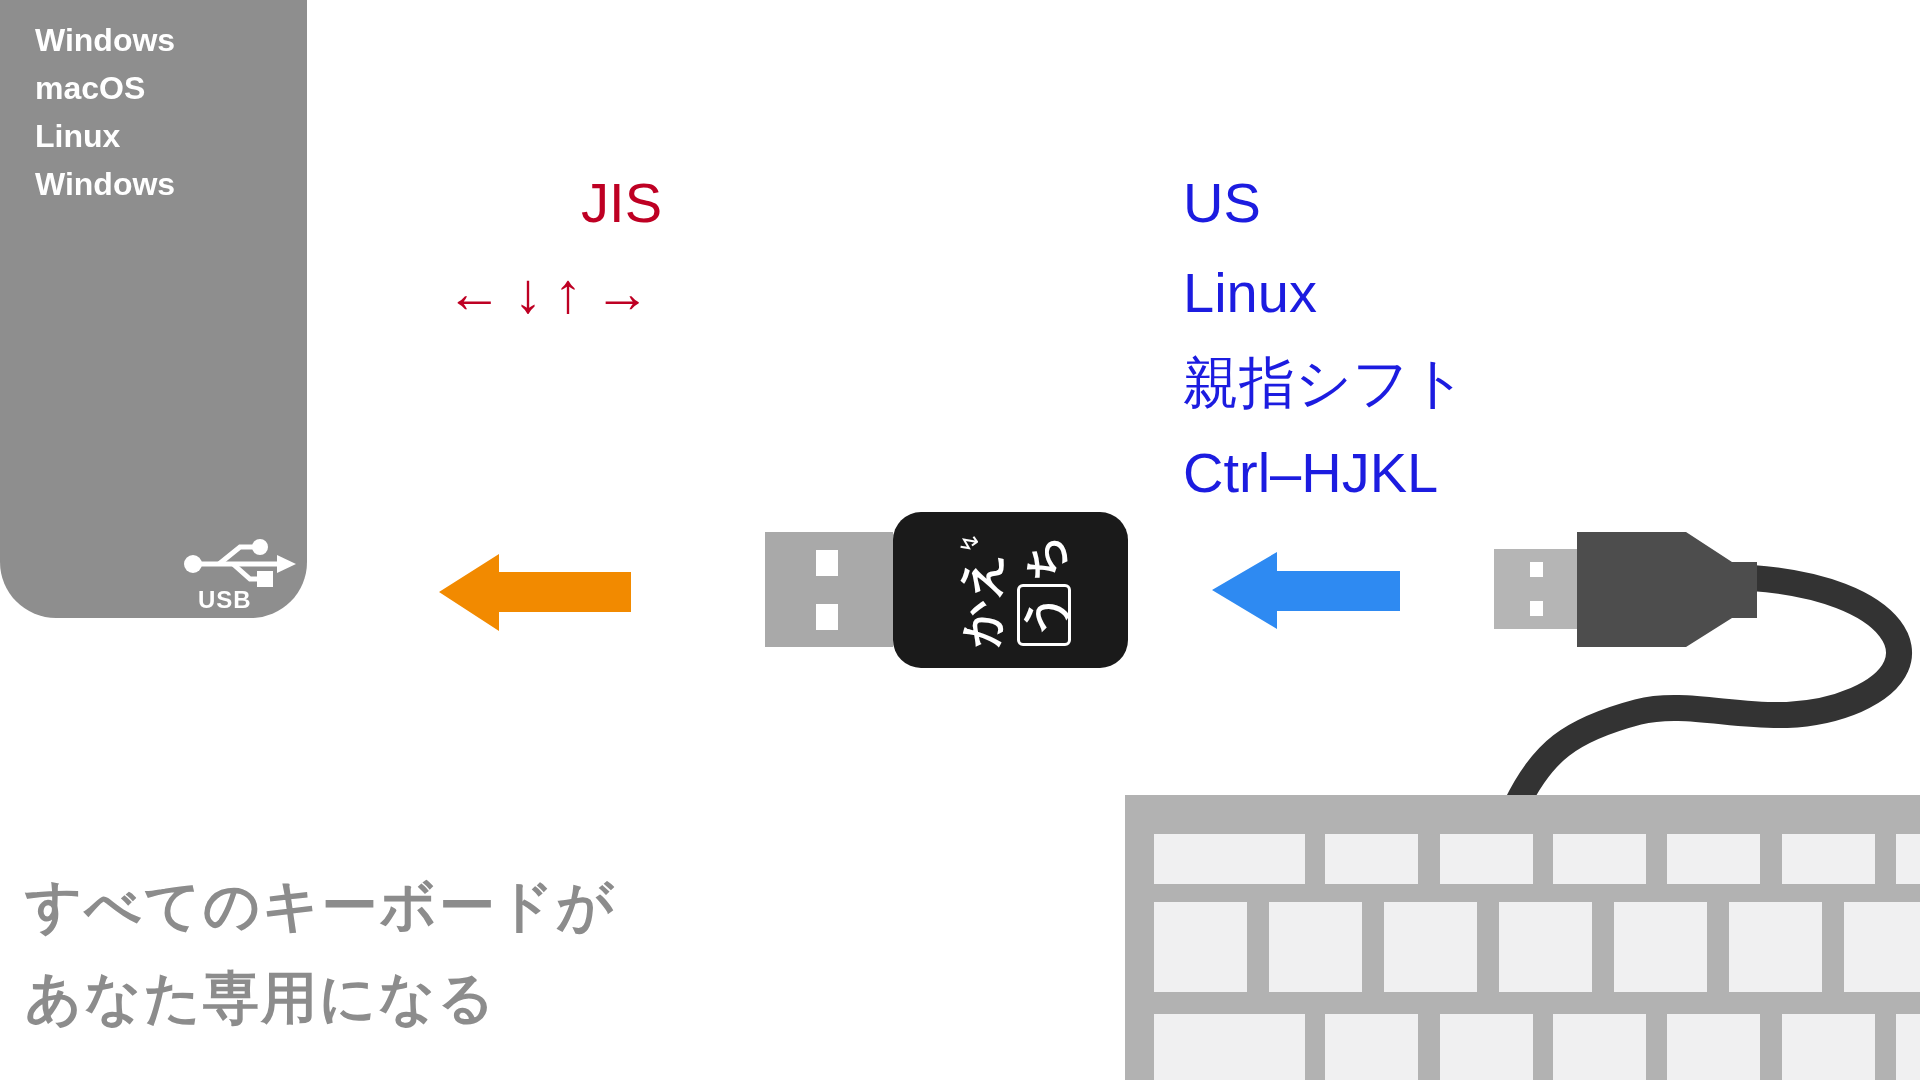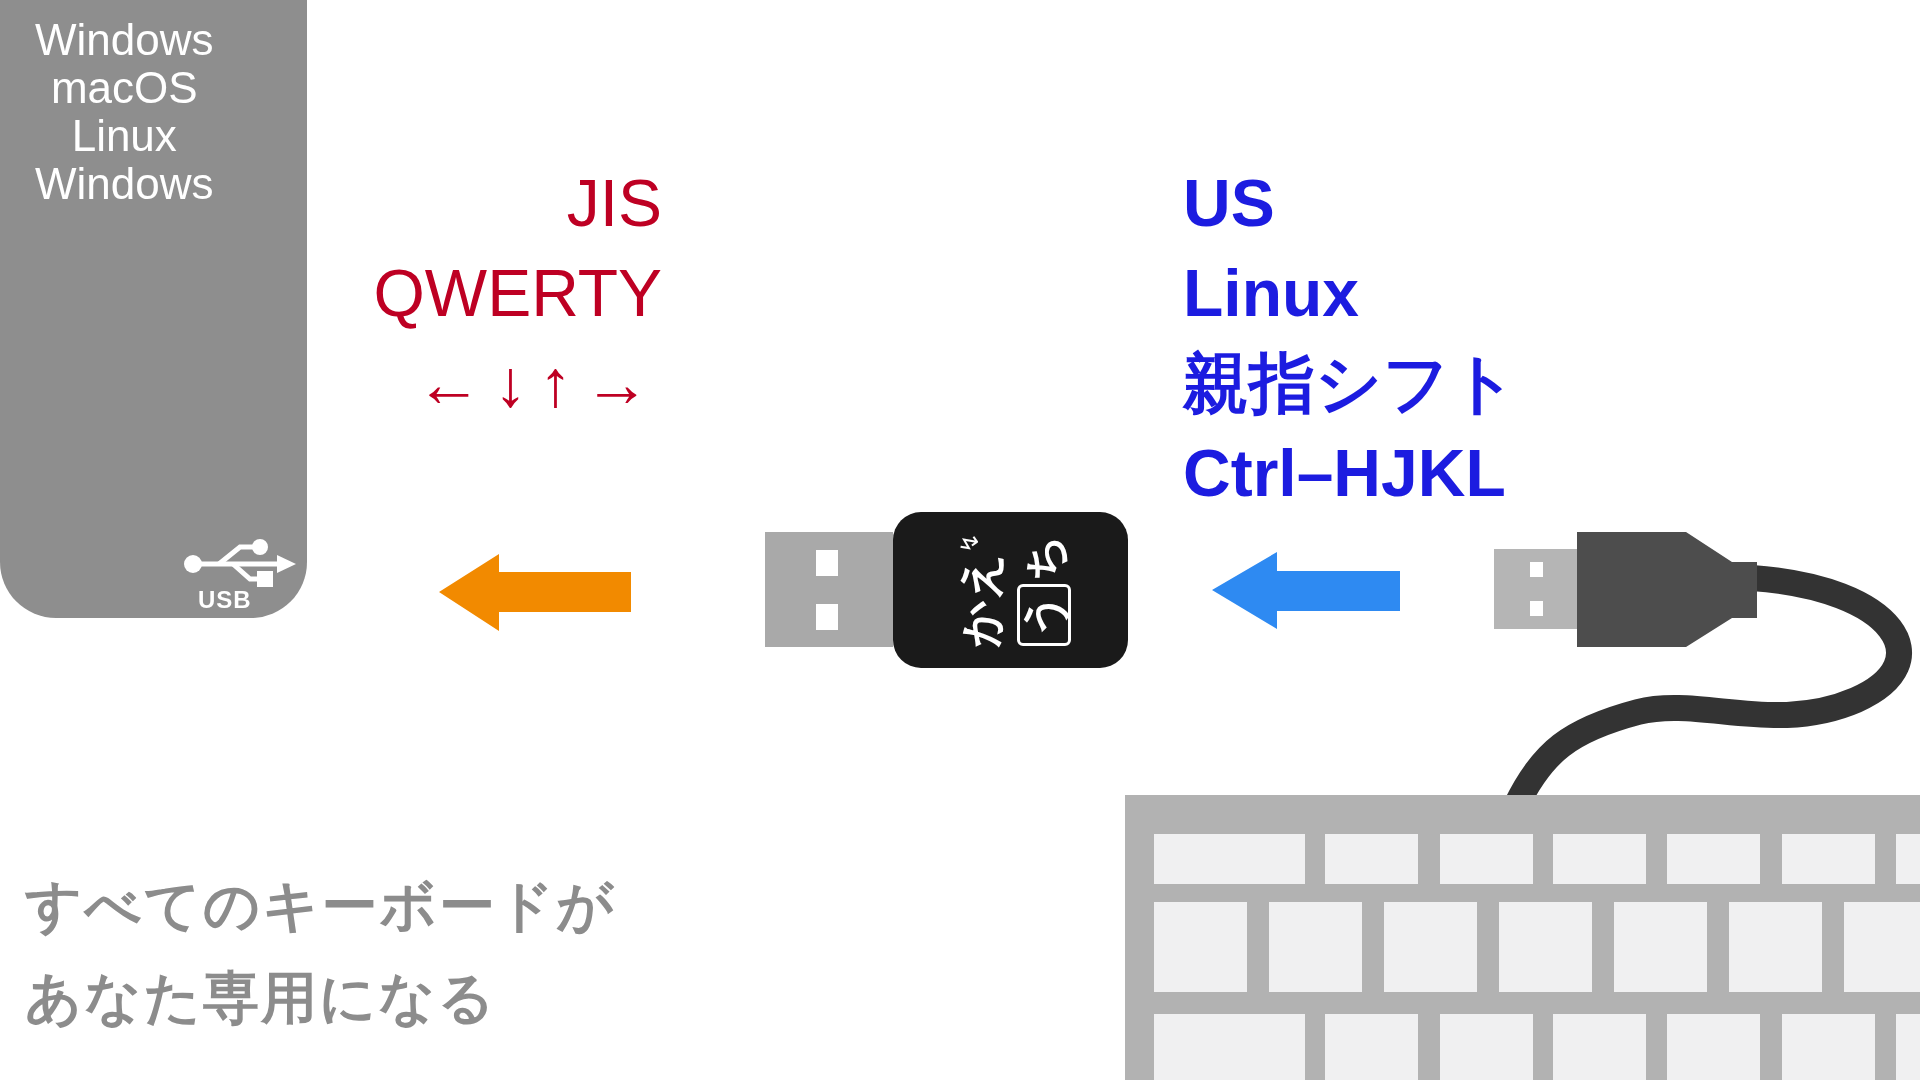--- a/index.html
+++ b/index.html
@@ -15,31 +15,31 @@
     position:relative;width:1920px;height:1080px;background:#ffffff;
     overflow:hidden;font-family:"Liberation Sans",sans-serif;
   }
   
   .os-panel{
     position:absolute;left:0;top:0;width:307px;height:618px;
     background:var(--panel-gray);border-radius:0 0 56px 56px;
   }
   .os-list{
     position:absolute;left:35px;top:16px;
-    font-weight:400;font-size:44px;line-height:48px;color:#fff;text-align:center;
+    font-weight:700;font-size:32px;line-height:48px;color:#fff;
   }
   .usb-icon{position:absolute;left:183px;top:534px;width:115px;height:56px;}
   .usb-label{
     position:absolute;left:198px;top:586px;
     font-weight:700;font-size:24px;color:#fff;letter-spacing:1px;
   }
   
-  .layout-col{position:absolute;top:158px;font-size:66px;line-height:90px;}
+  .layout-col{position:absolute;top:158px;font-size:56px;line-height:90px;}
   .layout-left{left:150px;width:512px;text-align:right;color:var(--red);}
-  .layout-right{left:1183px;color:var(--blue);font-weight:bold;}
+  .layout-right{left:1183px;color:var(--blue);}
   .arrow-row{letter-spacing:12px;}
   
   .scene-svg{position:absolute;left:0;top:0;}
   .arrow-orange{fill:var(--orange);}
   .arrow-blue{fill:var(--arrow-blue);}
   
   .dongle-logo{
     position:absolute;left:935px;top:518px;width:150px;height:144px;
     transform:rotate(-90deg);color:#fff;font-size:46px;line-height:64px;
     text-align:center;font-weight:700;
@@ -78,21 +78,20 @@
       <circle cx="10" cy="30" r="9" fill="#fff"></circle>
       <polygon points="94,21 113,30 94,39" fill="#fff"></polygon>
       <circle cx="77" cy="13" r="8" fill="#fff"></circle>
       <rect x="74" y="37" width="16" height="16" fill="#fff"></rect>
     </svg>
     <div class="usb-label">USB</div>
   </div>
 
   <div class="layout-col layout-left">
     <div>JIS</div>
-    <div>QWERTY</div>
     <div class="arrow-row">←↓↑→</div>
   </div>
 
   <div class="layout-col layout-right">
     <div>US</div>
     <div>Linux</div>
     <div>親指シフト</div>
     <div>Ctrl–HJKL</div>
   </div>
 

